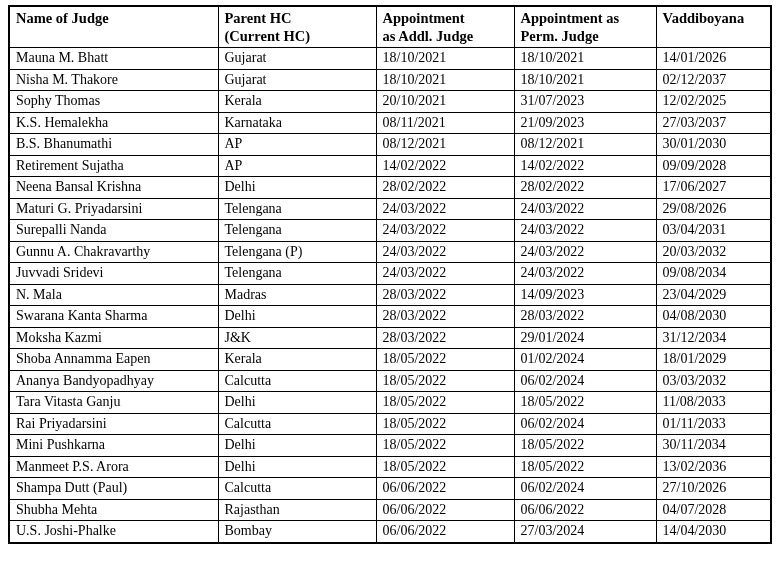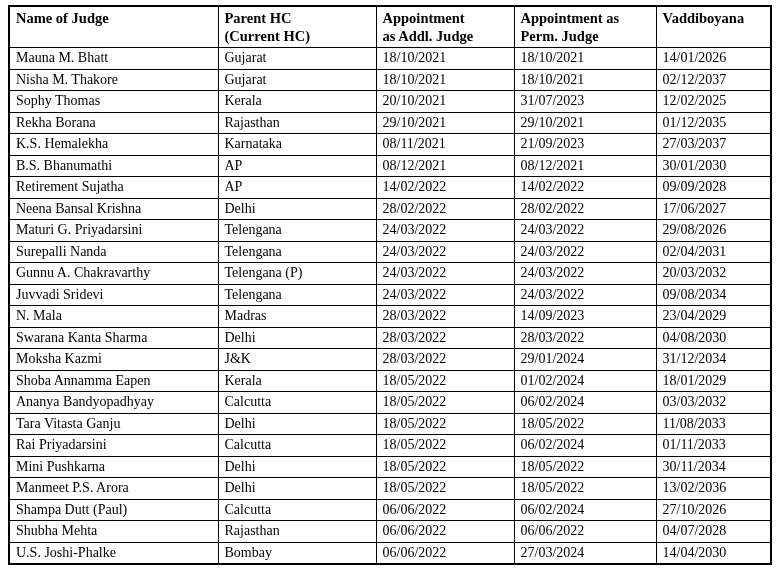--- a/index.html
+++ b/index.html
@@ -85,27 +85,20 @@
         <td>02/12/2037</td>
       </tr>
       <tr>
         <td>Sophy Thomas</td>
         <td>Kerala</td>
         <td>20/10/2021</td>
         <td>31/07/2023</td>
         <td>12/02/2025</td>
       </tr>
       <tr>
-        <td>Rekha Borana</td>
-        <td>Rajasthan</td>
-        <td>29/10/2021</td>
-        <td>29/10/2021</td>
-        <td>01/12/2035</td>
-      </tr>
-      <tr>
         <td>K.S. Hemalekha</td>
         <td>Karnataka</td>
         <td>08/11/2021</td>
         <td>21/09/2023</td>
         <td>27/03/2037</td>
       </tr>
       <tr>
         <td>B.S. Bhanumathi</td>
         <td>AP</td>
         <td>08/12/2021</td>
@@ -131,21 +124,21 @@
         <td>Telengana</td>
         <td>24/03/2022</td>
         <td>24/03/2022</td>
         <td>29/08/2026</td>
       </tr>
       <tr>
         <td>Surepalli Nanda</td>
         <td>Telengana</td>
         <td>24/03/2022</td>
         <td>24/03/2022</td>
-        <td>02/04/2031</td>
+        <td>03/04/2031</td>
       </tr>
       <tr>
         <td>Gunnu A. Chakravarthy</td>
         <td>Telengana (P)</td>
         <td>24/03/2022</td>
         <td>24/03/2022</td>
         <td>20/03/2032</td>
       </tr>
       <tr>
         <td>Juvvadi Sridevi</td>

